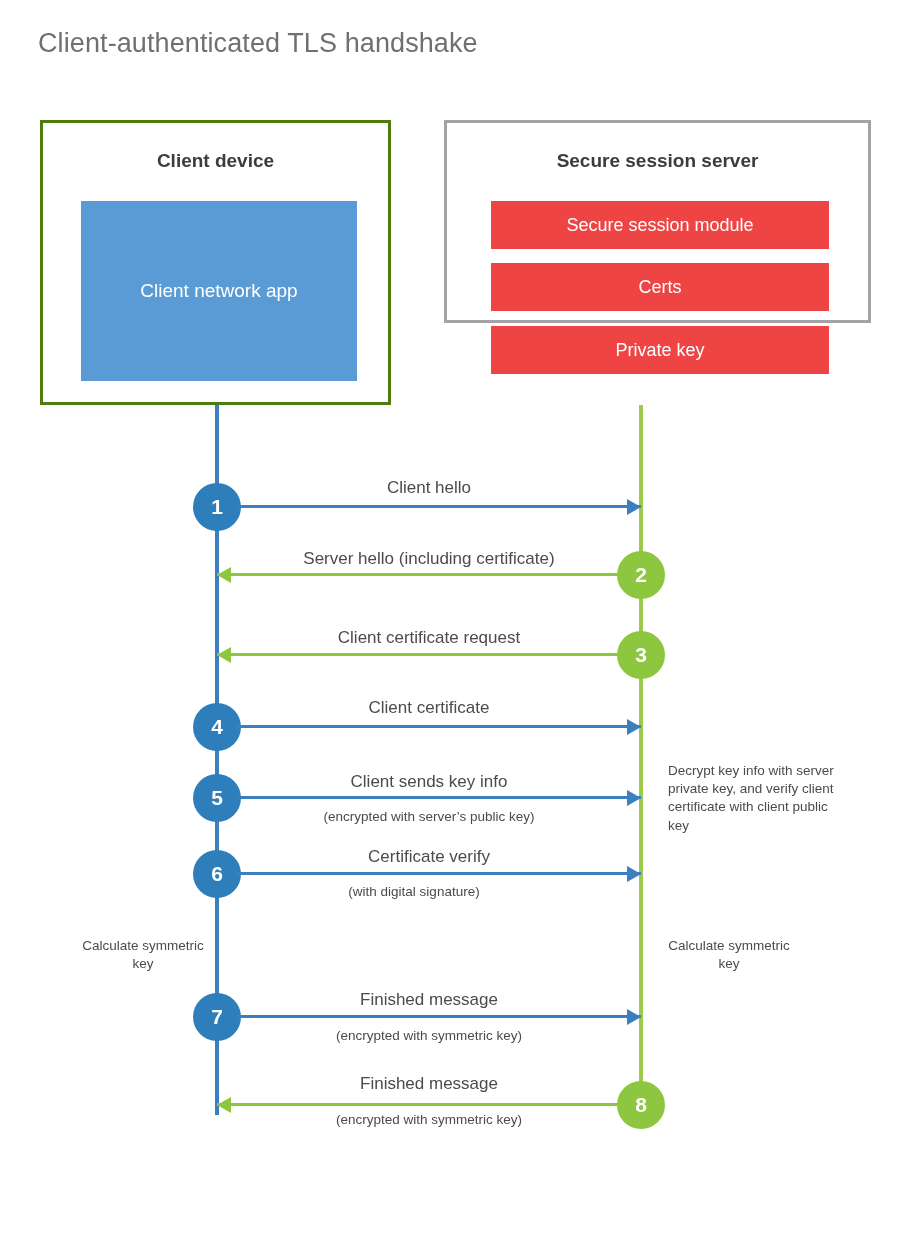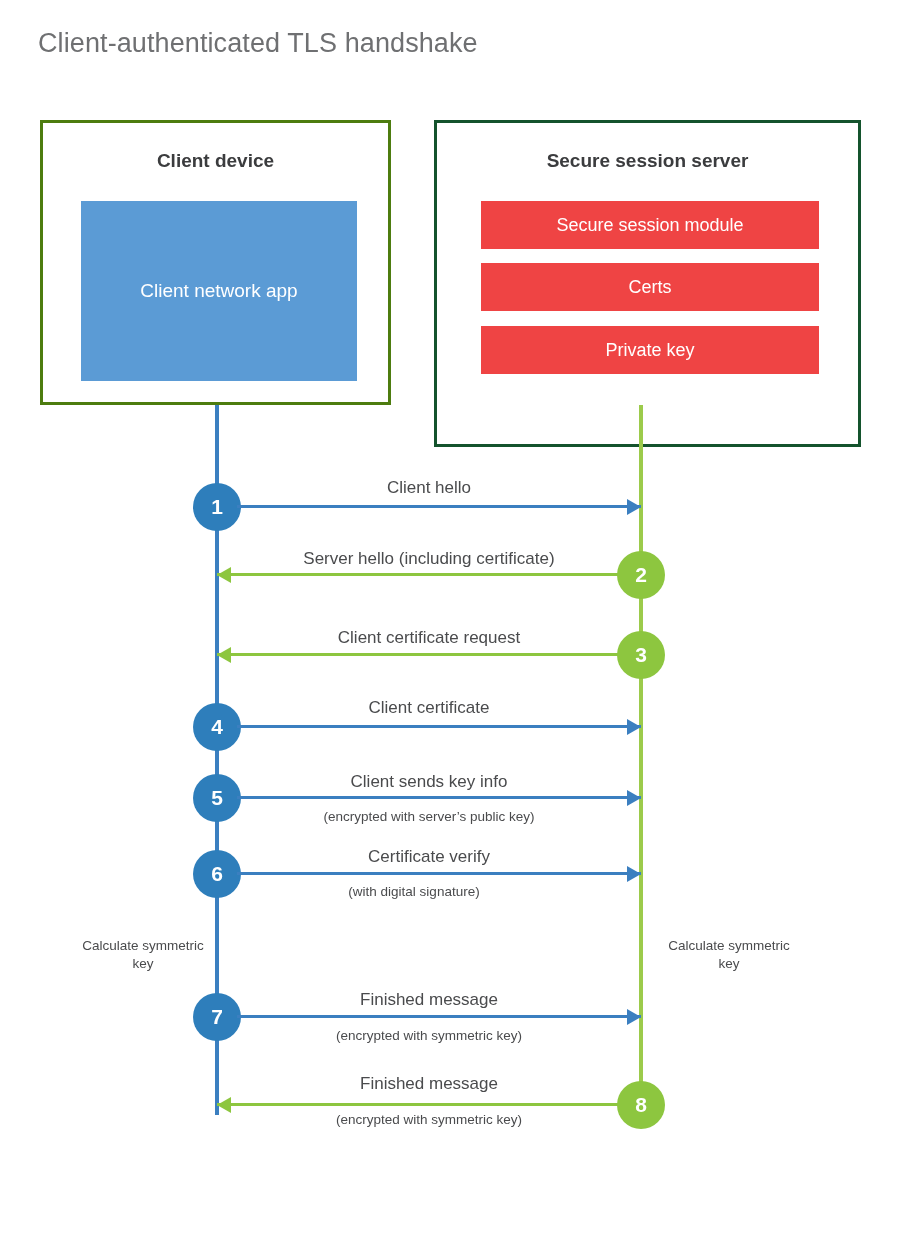--- a/index.html
+++ b/index.html
@@ -38,25 +38,25 @@
     box-sizing: border-box;
   }
   #client-box {
     left: 40px;
     top: 120px;
     width: 351px;
     height: 285px;
     border: 3px solid #4d7c0f;
   }
   #server-box {
-    left: 434px;
+    left: 444px;
     top: 120px;
     width: 427px;
-    height: 327px;
-    border: 3px solid #14532d;
+    height: 203px;
+    border: 3px solid #a3a3a3;
   }
   .actor-title {
     position: absolute;
     left: 0;
     right: 0;
     top: 27px;
     text-align: center;
     font-size: 19px;
     font-weight: bold;
     color: #3b3c3e;
@@ -250,16 +250,17 @@
       <div class="arrow-head right blue" style="left: 627px; top: 1009px;"></div>
       <div class="arrow-label" style="left: 217px; width: 424px; top: 990px;">Finished message</div>
       <div class="arrow-sublabel" style="left: 217px; width: 424px; top: 1028px;">(encrypted with symmetric key)</div>
       <div class="step-circle green" style="left: 617px; top: 1081px;">8</div>
       <div class="arrow-line green" style="left: 217px; top: 1103px; width: 404px;"></div>
       <div class="arrow-head left green" style="left: 217px; top: 1097px;"></div>
       <div class="arrow-label" style="left: 217px; width: 424px; top: 1074px;">Finished message</div>
       <div class="arrow-sublabel" style="left: 217px; width: 424px; top: 1112px;">(encrypted with symmetric key)</div>
     </div>
 
+  <div id="note-decrypt" class="side-note">Decrypt key info with server private key, and verify client certificate with client public key</div>
   <div id="note-client-sym" class="side-note">Calculate symmetric key</div>
   <div id="note-server-sym" class="side-note">Calculate symmetric key</div>
 
 </div>
 
 </body></html>

